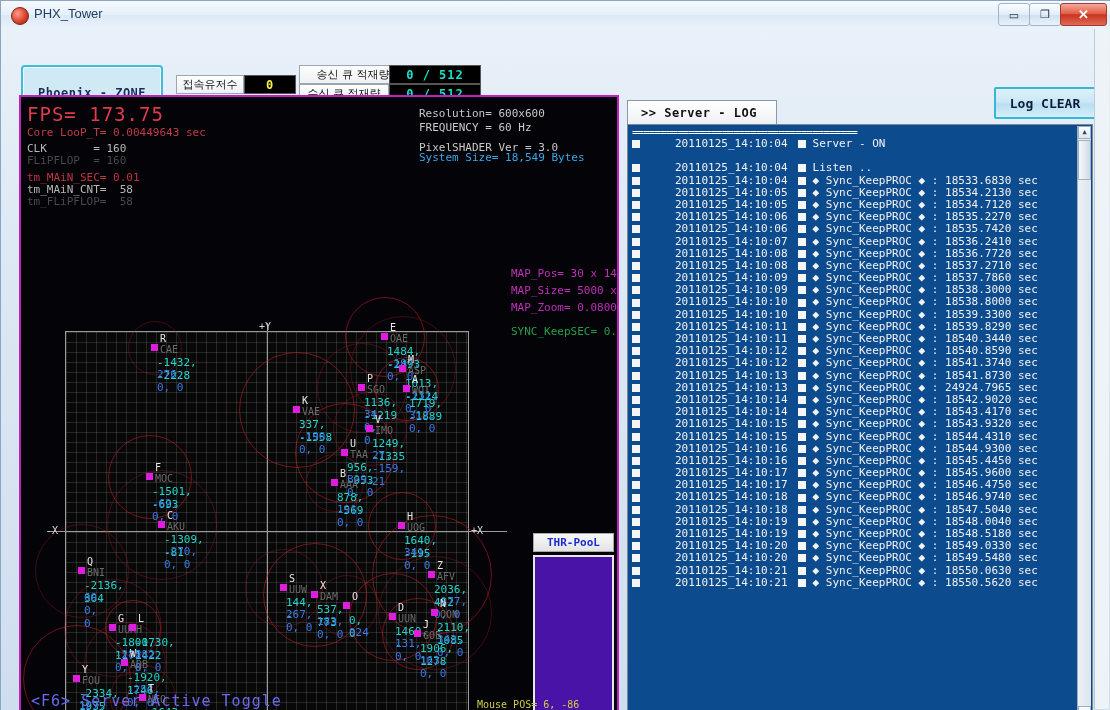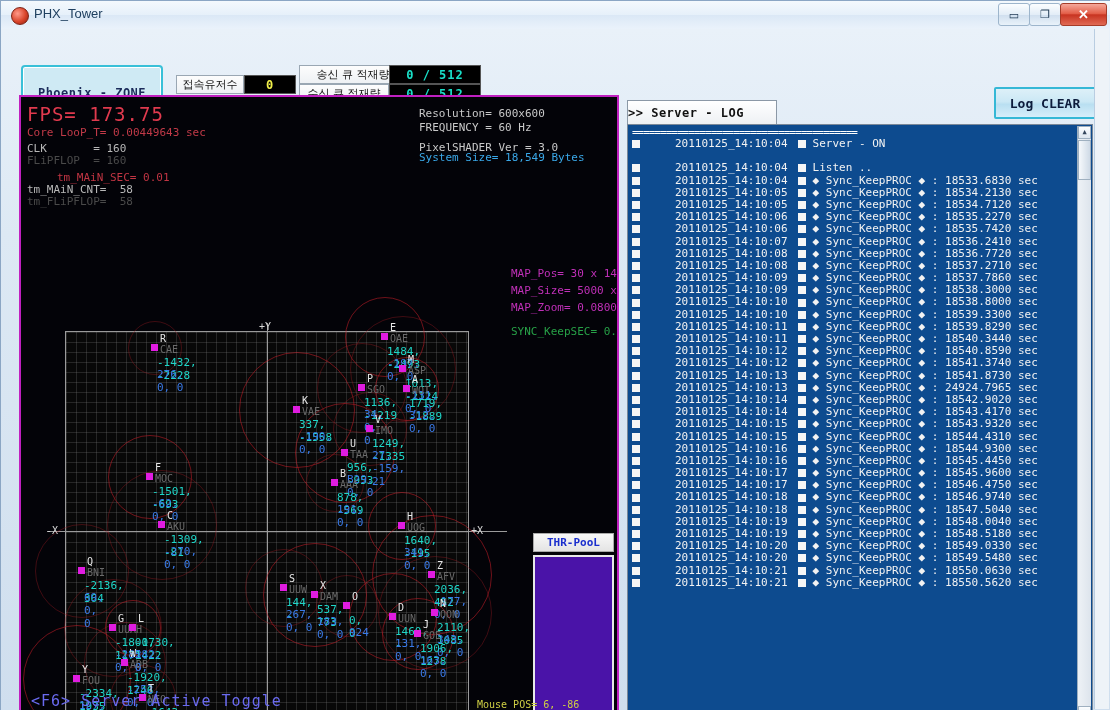--- a/index.html
+++ b/index.html
@@ -90,21 +90,21 @@
   #val-users{left:243px;top:46px;width:52px;color:#f0ef4a;}
 
   
   #log-tabhead{
     position:absolute;left:626px;top:71px;width:150px;height:25px;
     background:linear-gradient(180deg,#ffffff,#edf0f3);
     border:1px solid #8b98a6;border-bottom:none;
     display:flex;align-items:center;box-sizing:border-box;
   }
   #log-tabhead span{
-    font-size:12px;font-weight:bold;color:#101010;
+    font-size:12px;font-weight:bold;color:#101010;padding-left:13px;
     font-family:"DejaVu Sans Mono",monospace;letter-spacing:0.5px;
   }
   #log-clear{
     position:absolute;left:993px;top:58px;width:102px;height:32px;
     background:linear-gradient(180deg,#ddf0f8 0%,#cbe8f5 45%,#b9dff1 55%,#d6eefa 100%);
     border:2px solid #35b8d6;border-radius:2px;
     display:flex;align-items:center;justify-content:center;
     font-size:13px;font-weight:bold;color:#0d1c3c;
     font-family:"DejaVu Sans Mono",monospace;box-sizing:border-box;
   }
@@ -117,21 +117,21 @@
   #render{
     position:absolute;left:0;top:0;width:596px;height:624px;
     background:#030308;overflow:hidden;
   }
   .mono{font-family:"DejaVu Sans Mono",monospace;white-space:pre;}
 
   #fps{position:absolute;left:6px;top:6px;font-size:19px;color:#e03a4e;letter-spacing:1px;}
   #loopt{position:absolute;left:6px;top:29px;font-size:11px;color:#c23a48;}
   #clk{position:absolute;left:6px;top:45px;font-size:11px;color:#b8b8b8;}
   #flipflop{position:absolute;left:6px;top:57px;font-size:11px;color:#4a4a4a;}
-  #tmsec{position:absolute;left:6px;top:74px;font-size:11px;color:#c13543;margin-left:30px;}
+  #tmsec{position:absolute;left:6px;top:74px;font-size:11px;color:#c13543;}
   #tmcnt{position:absolute;left:6px;top:86px;font-size:11px;color:#b8b8b8;}
   #tmff{position:absolute;left:6px;top:98px;font-size:11px;color:#4a4a4a;}
 
   #resblock{position:absolute;left:398px;top:10px;font-size:11px;color:#c9c9c9;line-height:14px;}
   #sysize{position:absolute;left:398px;top:54px;font-size:11px;color:#3aa8e8;}
 
   #server-active{
     position:absolute;left:292px;top:104px;width:188px;height:27px;
     border:1px solid #c0c0c0;display:flex;align-items:center;justify-content:center;
     font-size:15px;color:#6a6af0;letter-spacing:1px;

